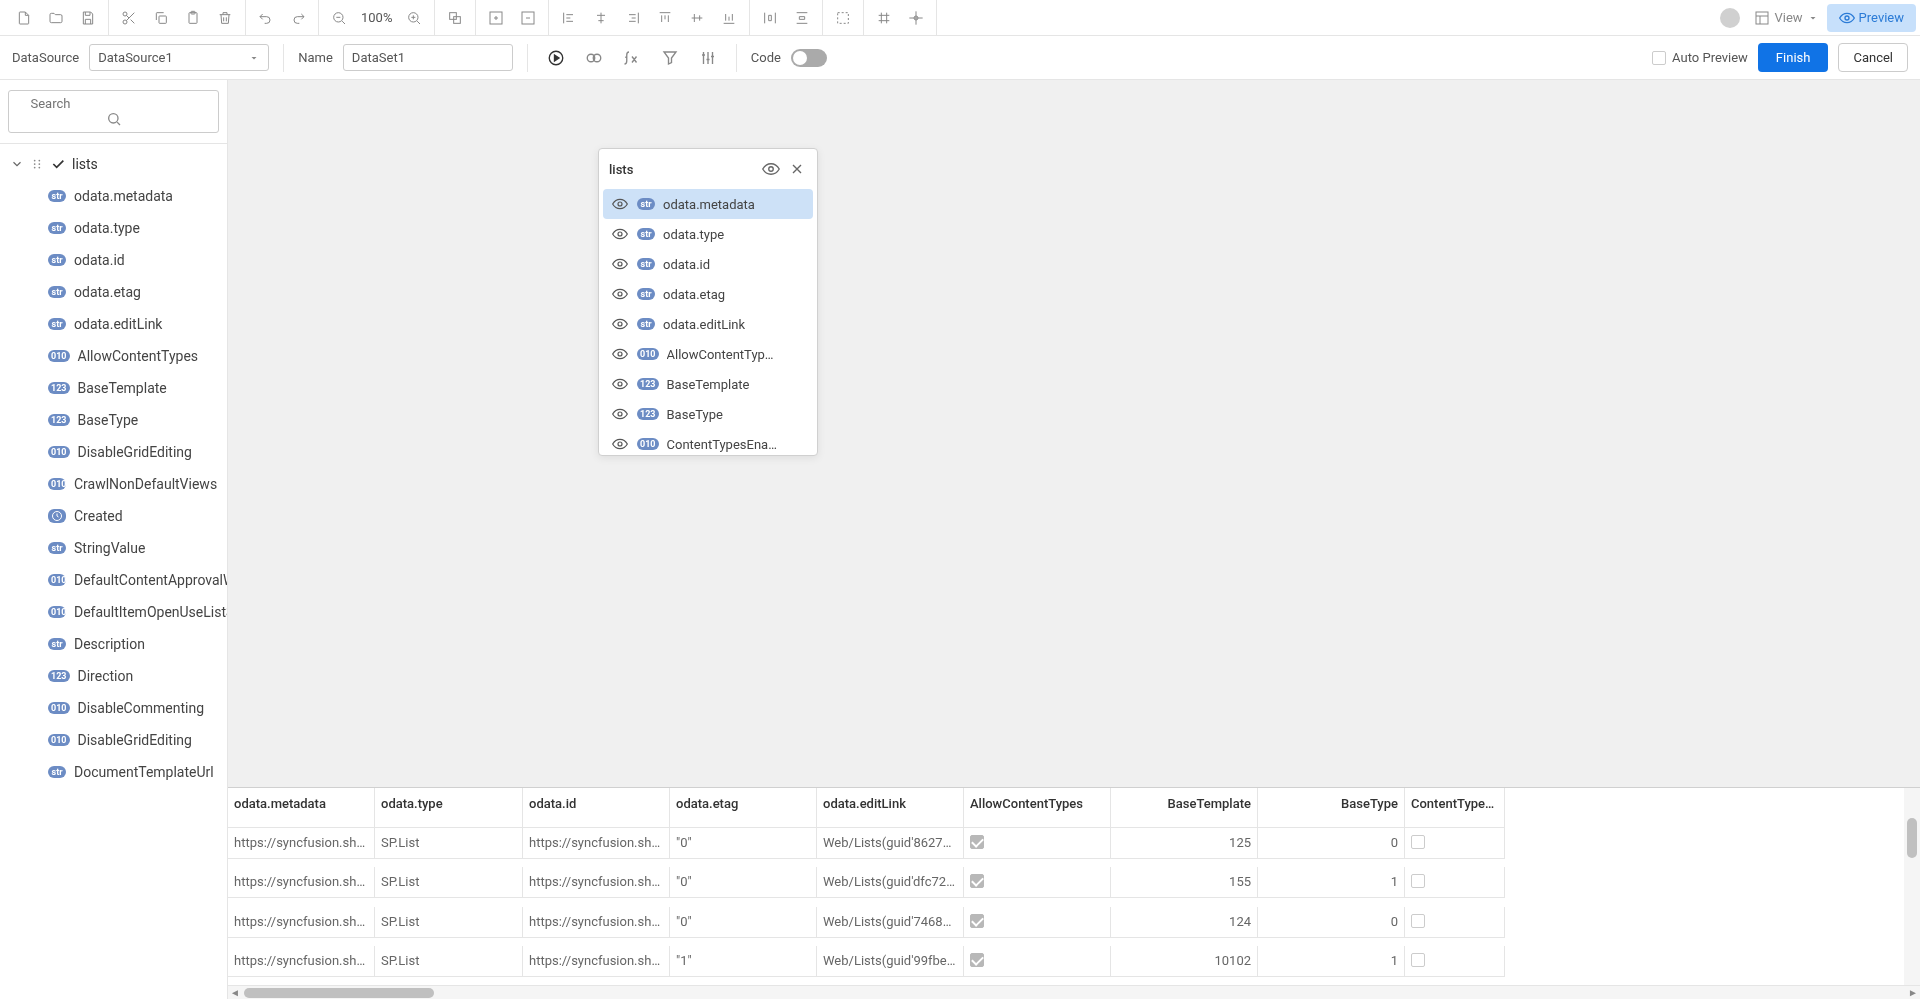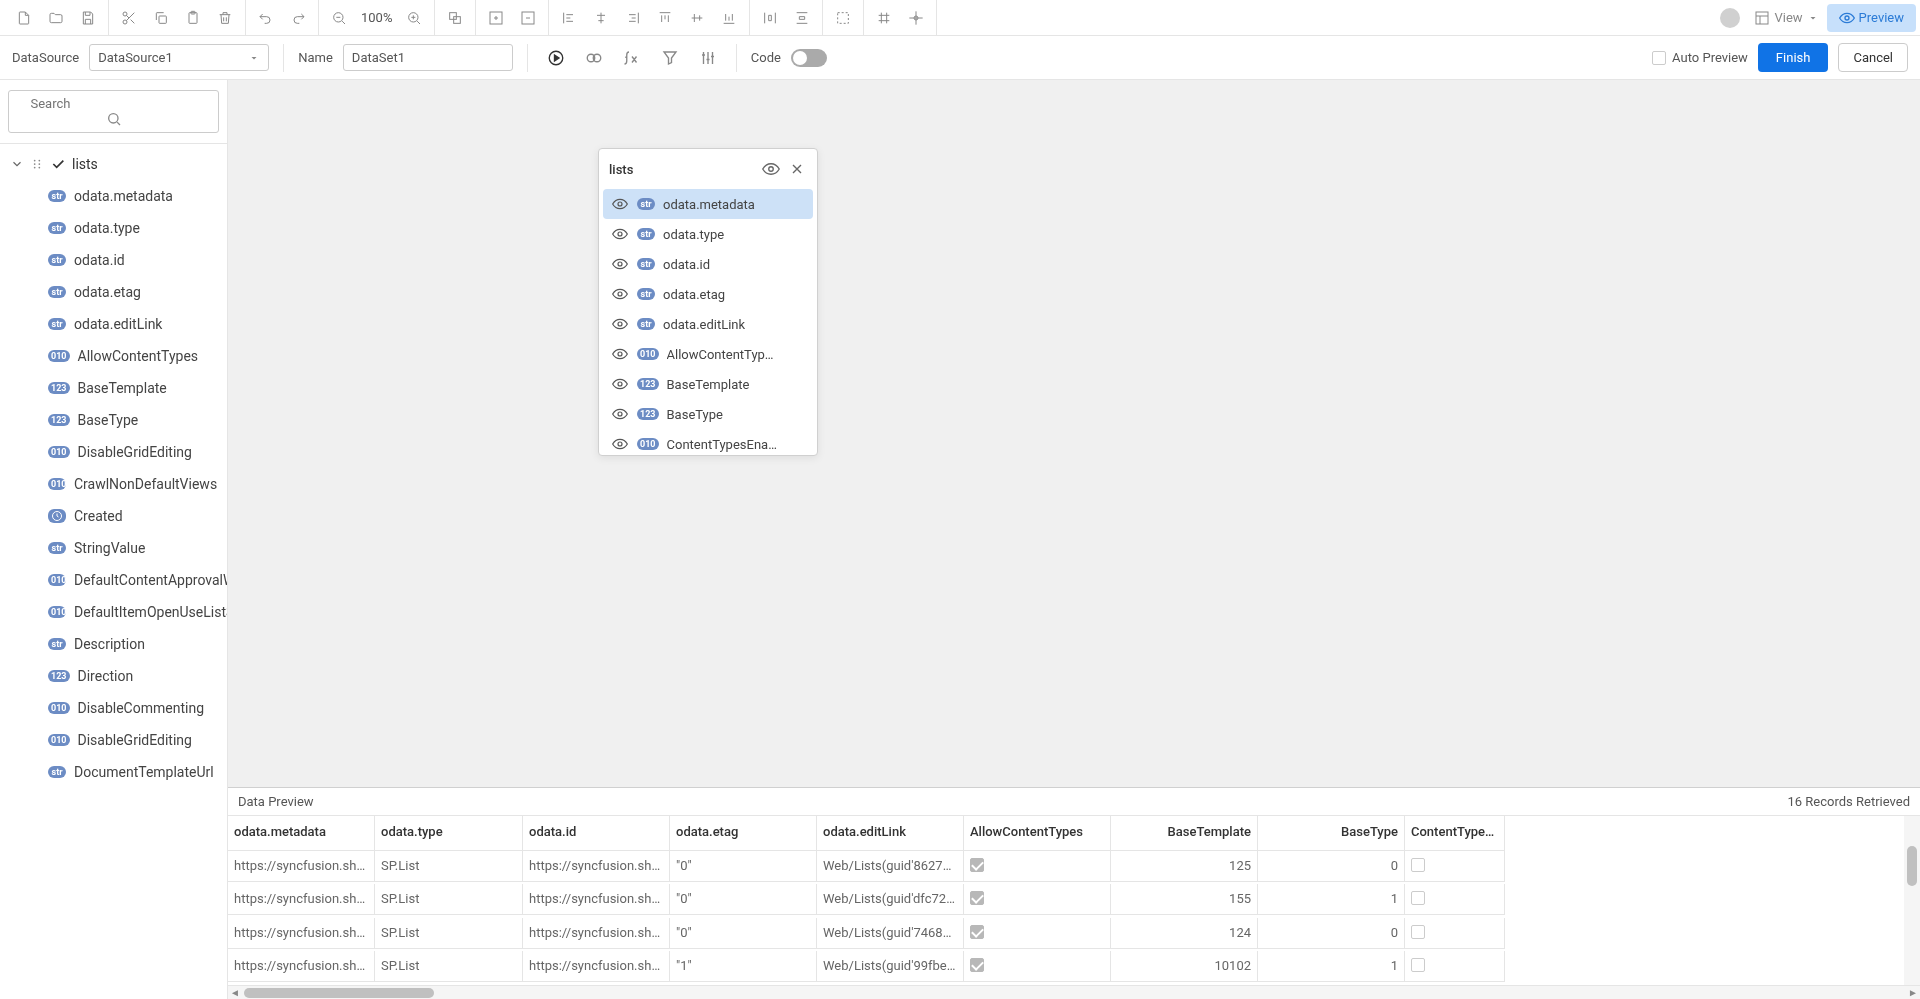--- a/index.html
+++ b/index.html
@@ -530,25 +530,20 @@
                 <circle cx="12" cy="12" r="3"></circle>
               </svg>
             </span>
     <span class="type-badge tb-010">010</span>
     <span class="plabel">ContentTypesEna…</span>
           </div>
         </div>
     </div>
 
     <div class="preview-panel">
-      <div class="pp-head">
-        <span>Data Preview</span>
-        <span class="pp-head-spacer"></span>
-        <span>16 Records Retrieved</span>
-      </div>
       <div class="pp-grid-wrap">
         <div class="pp-grid" id="pp-grid">
             <div class="pp-h">odata.metadata</div>
             <div class="pp-h">odata.type</div>
             <div class="pp-h">odata.id</div>
             <div class="pp-h">odata.etag</div>
             <div class="pp-h">odata.editLink</div>
             <div class="pp-h">AllowContentTypes</div>
             <div class="pp-h right">BaseTemplate</div>
             <div class="pp-h right">BaseType</div>

